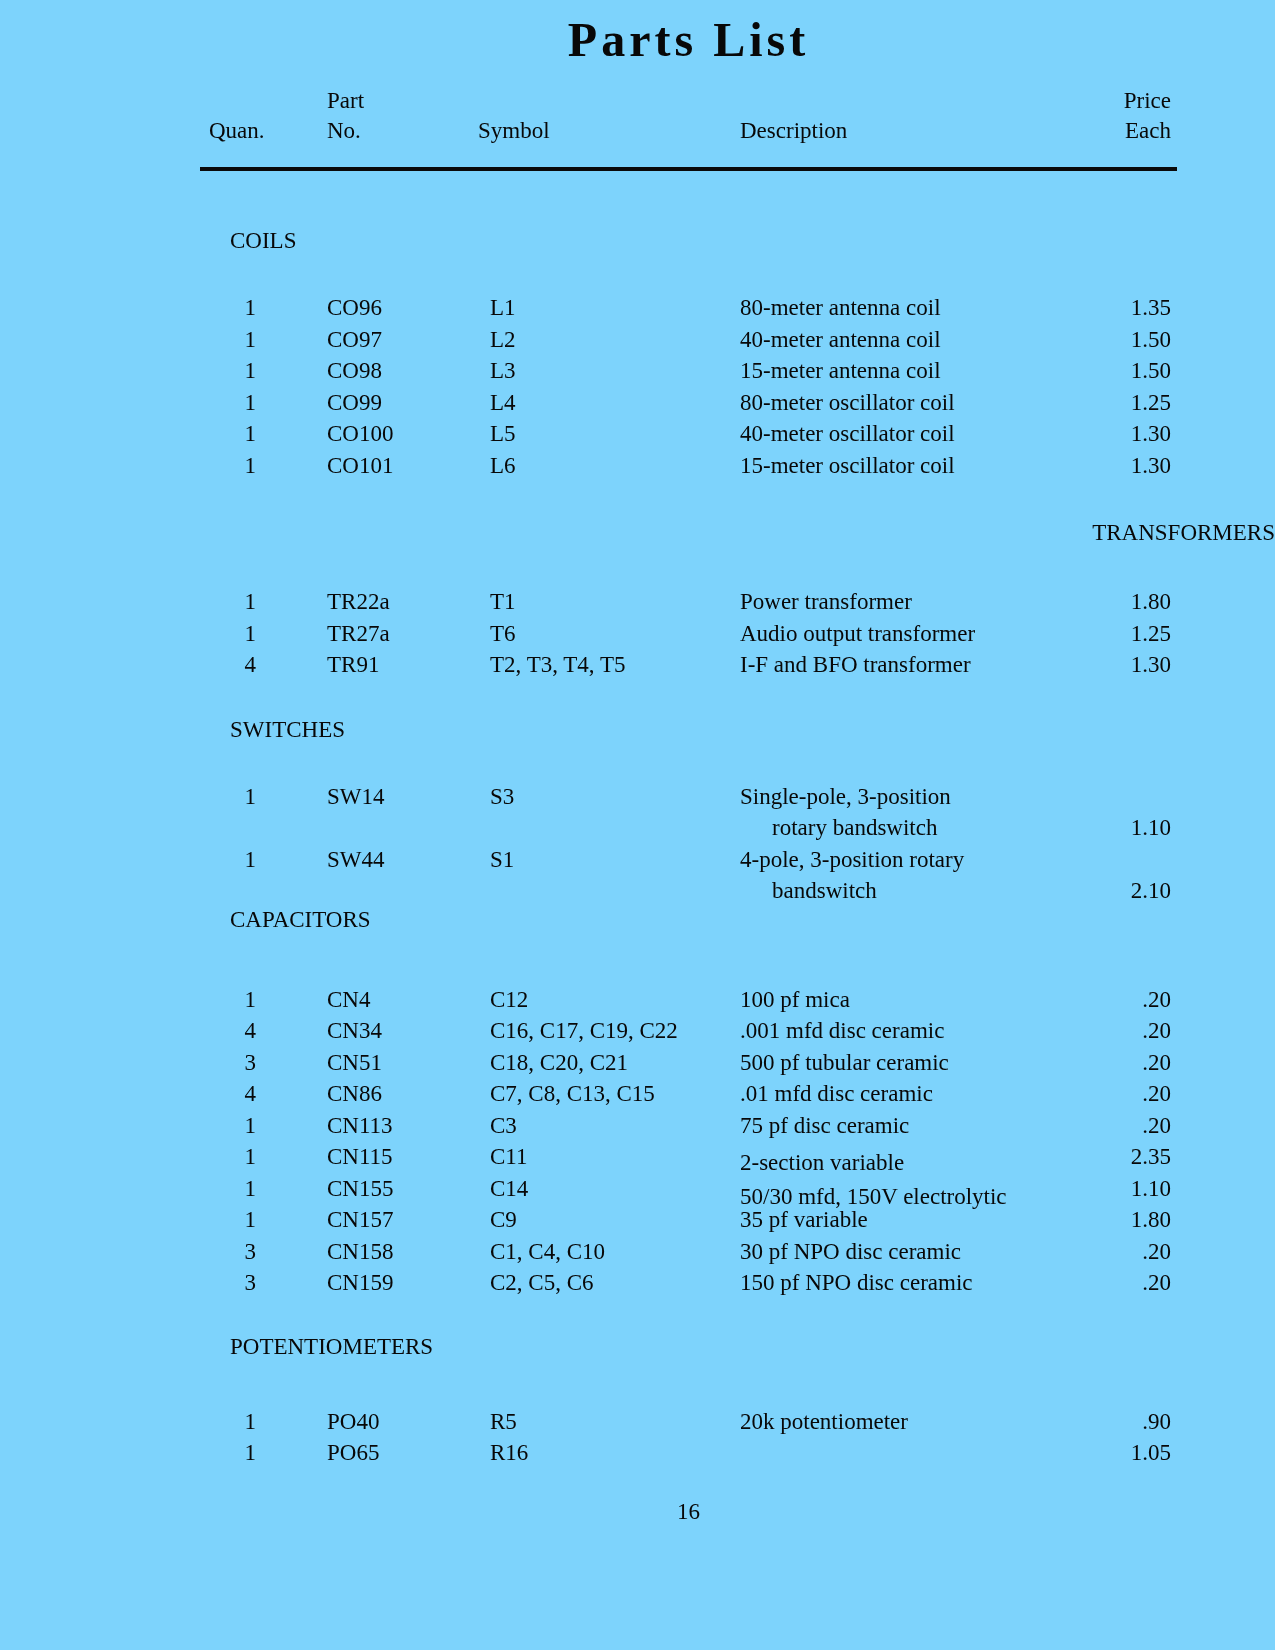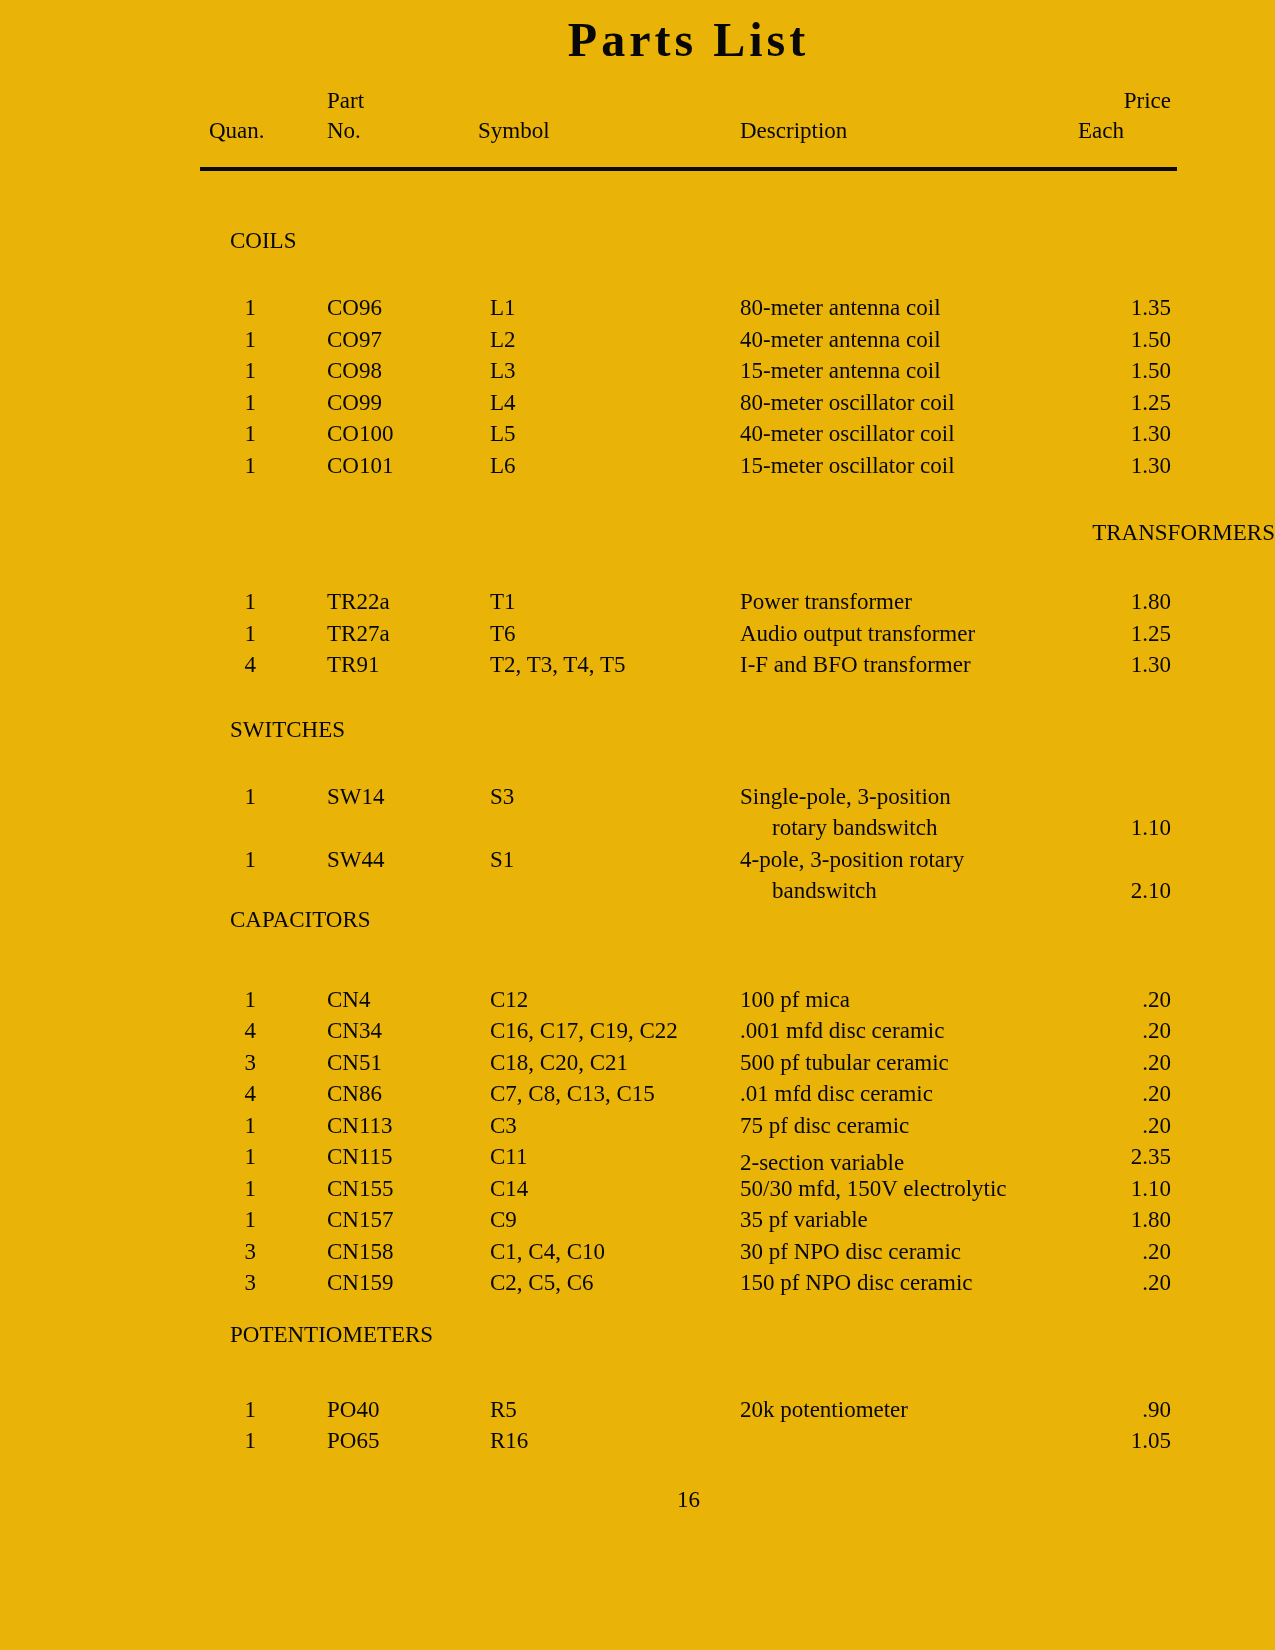--- a/index.html
+++ b/index.html
@@ -1,31 +1,31 @@
 <!DOCTYPE html>
 <html><head>
 <meta charset="utf-8">
 <style>
   html,body{margin:0;padding:0;background:#ffffff;}
   body{width:1275px;height:1650px;position:relative;overflow:hidden;
        font-family:"Liberation Serif","DejaVu Serif",serif;color:#080808;}
-  .page{position:absolute;inset:0;background:#eab308;}
+  .page{position:absolute;inset:0;background:#7dd3fc;}
 
   .title{position:absolute;left:200px;top:12px;width:977px;text-align:center;
          font-size:48px;font-weight:bold;letter-spacing:4px;}
 
   .hdr{position:absolute;left:0;top:0;width:1120px;height:175px;font-size:23px;}
   .hdr span{position:absolute;white-space:nowrap;}
   .h-part1{left:327px;top:88px;}
   .h-quan{left:209px;top:118px;}
   .h-part2{left:327px;top:118px;}
   .h-symbol{left:478px;top:118px;}
   .h-desc{left:740px;top:118px;}
   .h-price1{left:1031px;top:88px;width:140px;text-align:right;}
-  .h-price2{left:1031px;top:118px;width:140px;text-align:center;}
+  .h-price2{left:1031px;top:118px;width:140px;text-align:right;}
   .rule{position:absolute;left:200px;top:167px;width:977px;height:4px;background:#0a0a0a;}
 
   .content{position:absolute;left:0;top:171px;width:1275px;}
   .section-heading{position:relative;font-size:23px;line-height:26px;
                    padding-left:230px;white-space:nowrap;}
   .rows{position:relative;}
   .row{position:relative;font-size:23px;}
   .row span{position:absolute;white-space:nowrap;line-height:31.5px;}
   .c-qty{left:218px;width:38px;text-align:right;}
   .c-part{left:327px;}
@@ -36,21 +36,21 @@
 
   
   .section:nth-of-type(1) .section-heading{margin-top:57px;}
   .section:nth-of-type(1) .rows{margin-top:38px;}
   .section:nth-of-type(2) .section-heading{margin-top:39px;text-align:right;}
   .section:nth-of-type(2) .rows{margin-top:40px;}
   .section:nth-of-type(3) .section-heading{margin-top:36px;}
   .section:nth-of-type(3) .rows{margin-top:38px;}
   .section:nth-of-type(4) .section-heading{}
   .section:nth-of-type(4) .rows{margin-top:51px;}
-  .section:nth-of-type(5) .section-heading{margin-top:23px;}
+  .section:nth-of-type(5) .section-heading{margin-top:35px;}
   .section:nth-of-type(5) .rows{margin-top:46px;}
 
   .page-number{position:relative;margin-top:30px;left:200px;width:977px;
                text-align:center;font-size:23px;}
 </style>
 </head>
 <body>
 
 <div class="page">
 
@@ -204,21 +204,21 @@
             <span class="c-qty">1</span>
             <span class="c-part">CN115</span>
             <span class="c-sym">C11</span>
             <span class="c-desc" style="top: 6px; text-align: center;">2-section variable</span>
             <span class="c-price" style="top: 0px;">2.35</span>
           </div>
           <div class="row" style="height: 31.5px;">
             <span class="c-qty">1</span>
             <span class="c-part">CN155</span>
             <span class="c-sym">C14</span>
-            <span class="c-desc" style="top: 0px; font-family: Liberation Serif, serif;">50/30 mfd, 150V electrolytic</span>
+            <span class="c-desc" style="top: 8px; font-family: Liberation Serif, serif;">50/30 mfd, 150V electrolytic</span>
             <span class="c-price" style="top: 0px;">1.10</span>
           </div>
           <div class="row" style="height: 31.5px;">
             <span class="c-qty">1</span>
             <span class="c-part">CN157</span>
             <span class="c-sym">C9</span>
             <span class="c-desc" style="top: 0px;">35 pf variable</span>
             <span class="c-price" style="top: 0px;">1.80</span>
           </div>
           <div class="row" style="height: 31.5px;">

